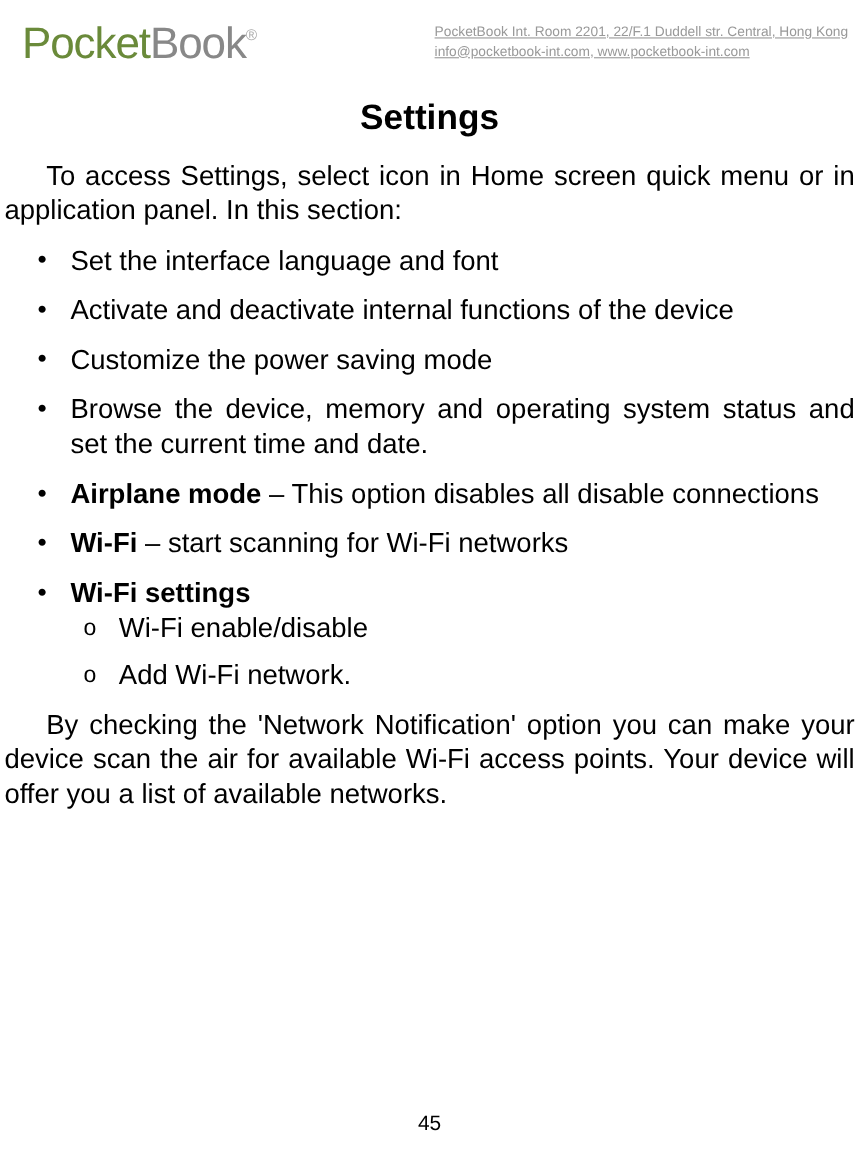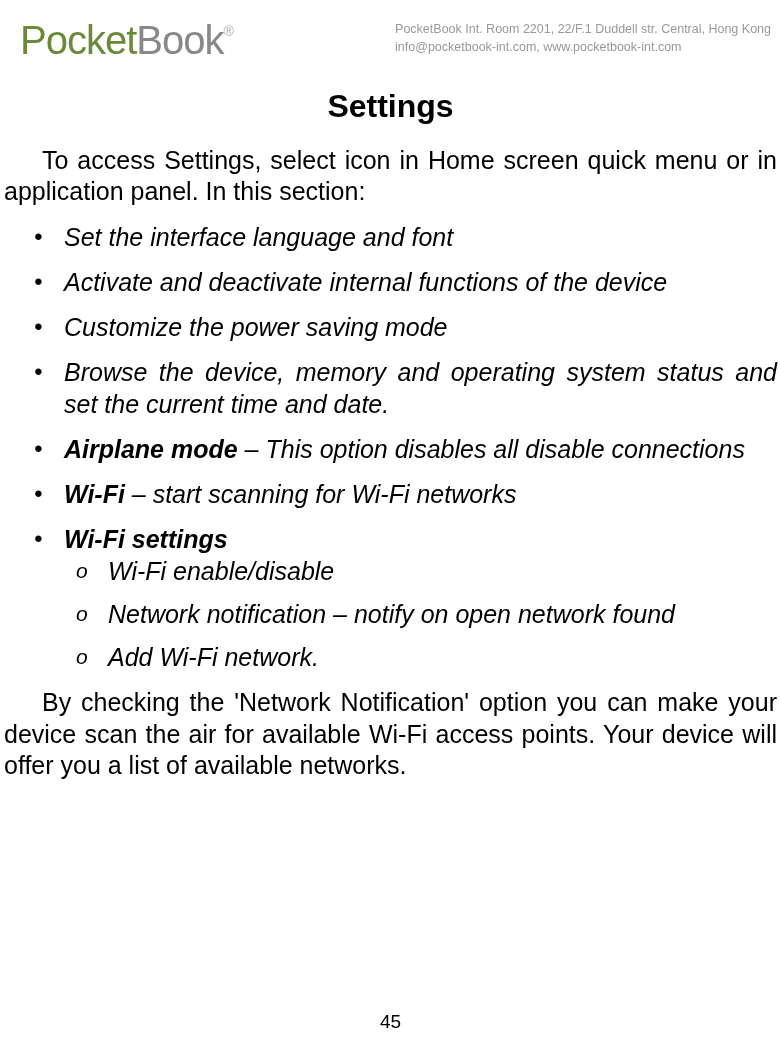--- a/index.html
+++ b/index.html
@@ -44,20 +44,21 @@
       vertical-align: top;
       position: relative;
       top: 5px;
     }
     .header-info {
       text-align: left;
       font-size: 12.5px;
       color: #999;
       line-height: 1.4;
       padding-top: 3px;
+      text-decoration: underline;
     }
     .content {
       padding: 0 4px;
     }
     h1.title {
       text-align: center;
       font-size: 32px;
       font-weight: bold;
       margin: 25px 0 20px 0;
     }
@@ -71,21 +72,20 @@
     ul.bullet {
       list-style: none;
       padding-left: 60px;
     }
     ul.bullet > li {
       font-size: 25px;
       text-align: justify;
       line-height: 1.25;
       margin-bottom: 14px;
       position: relative;
-      font-style: italic;
     }
     ul.bullet > li::before {
       content: "•";
       position: absolute;
       left: -30px;
       font-size: 24px;
     }
     h2.subtitle {
       text-align: center;
       font-size: 28px;
@@ -159,21 +159,20 @@
     <li>
       <span class="bold">Airplane mode</span><span> – This option disables all disable connections</span>
     </li>
     <li>
       <span class="bold">Wi-Fi</span><span> – start scanning for Wi-Fi networks</span>
     </li>
     <li>
       <span class="bold">Wi-Fi settings</span><span></span>
       <ul class="sublist">
         <li>Wi-Fi enable/disable</li>
-        <li>Network notification – notify on open network found</li>
         <li>Add Wi-Fi network.</li>
       </ul>
     </li>
   </ul>
 
   <p class="closing">By checking the 'Network Notification' option you can make your device scan the air for available Wi-Fi access points. Your device will offer you a list of available networks.</p>
 </div>
 
 <div class="page-number">45</div>
 

